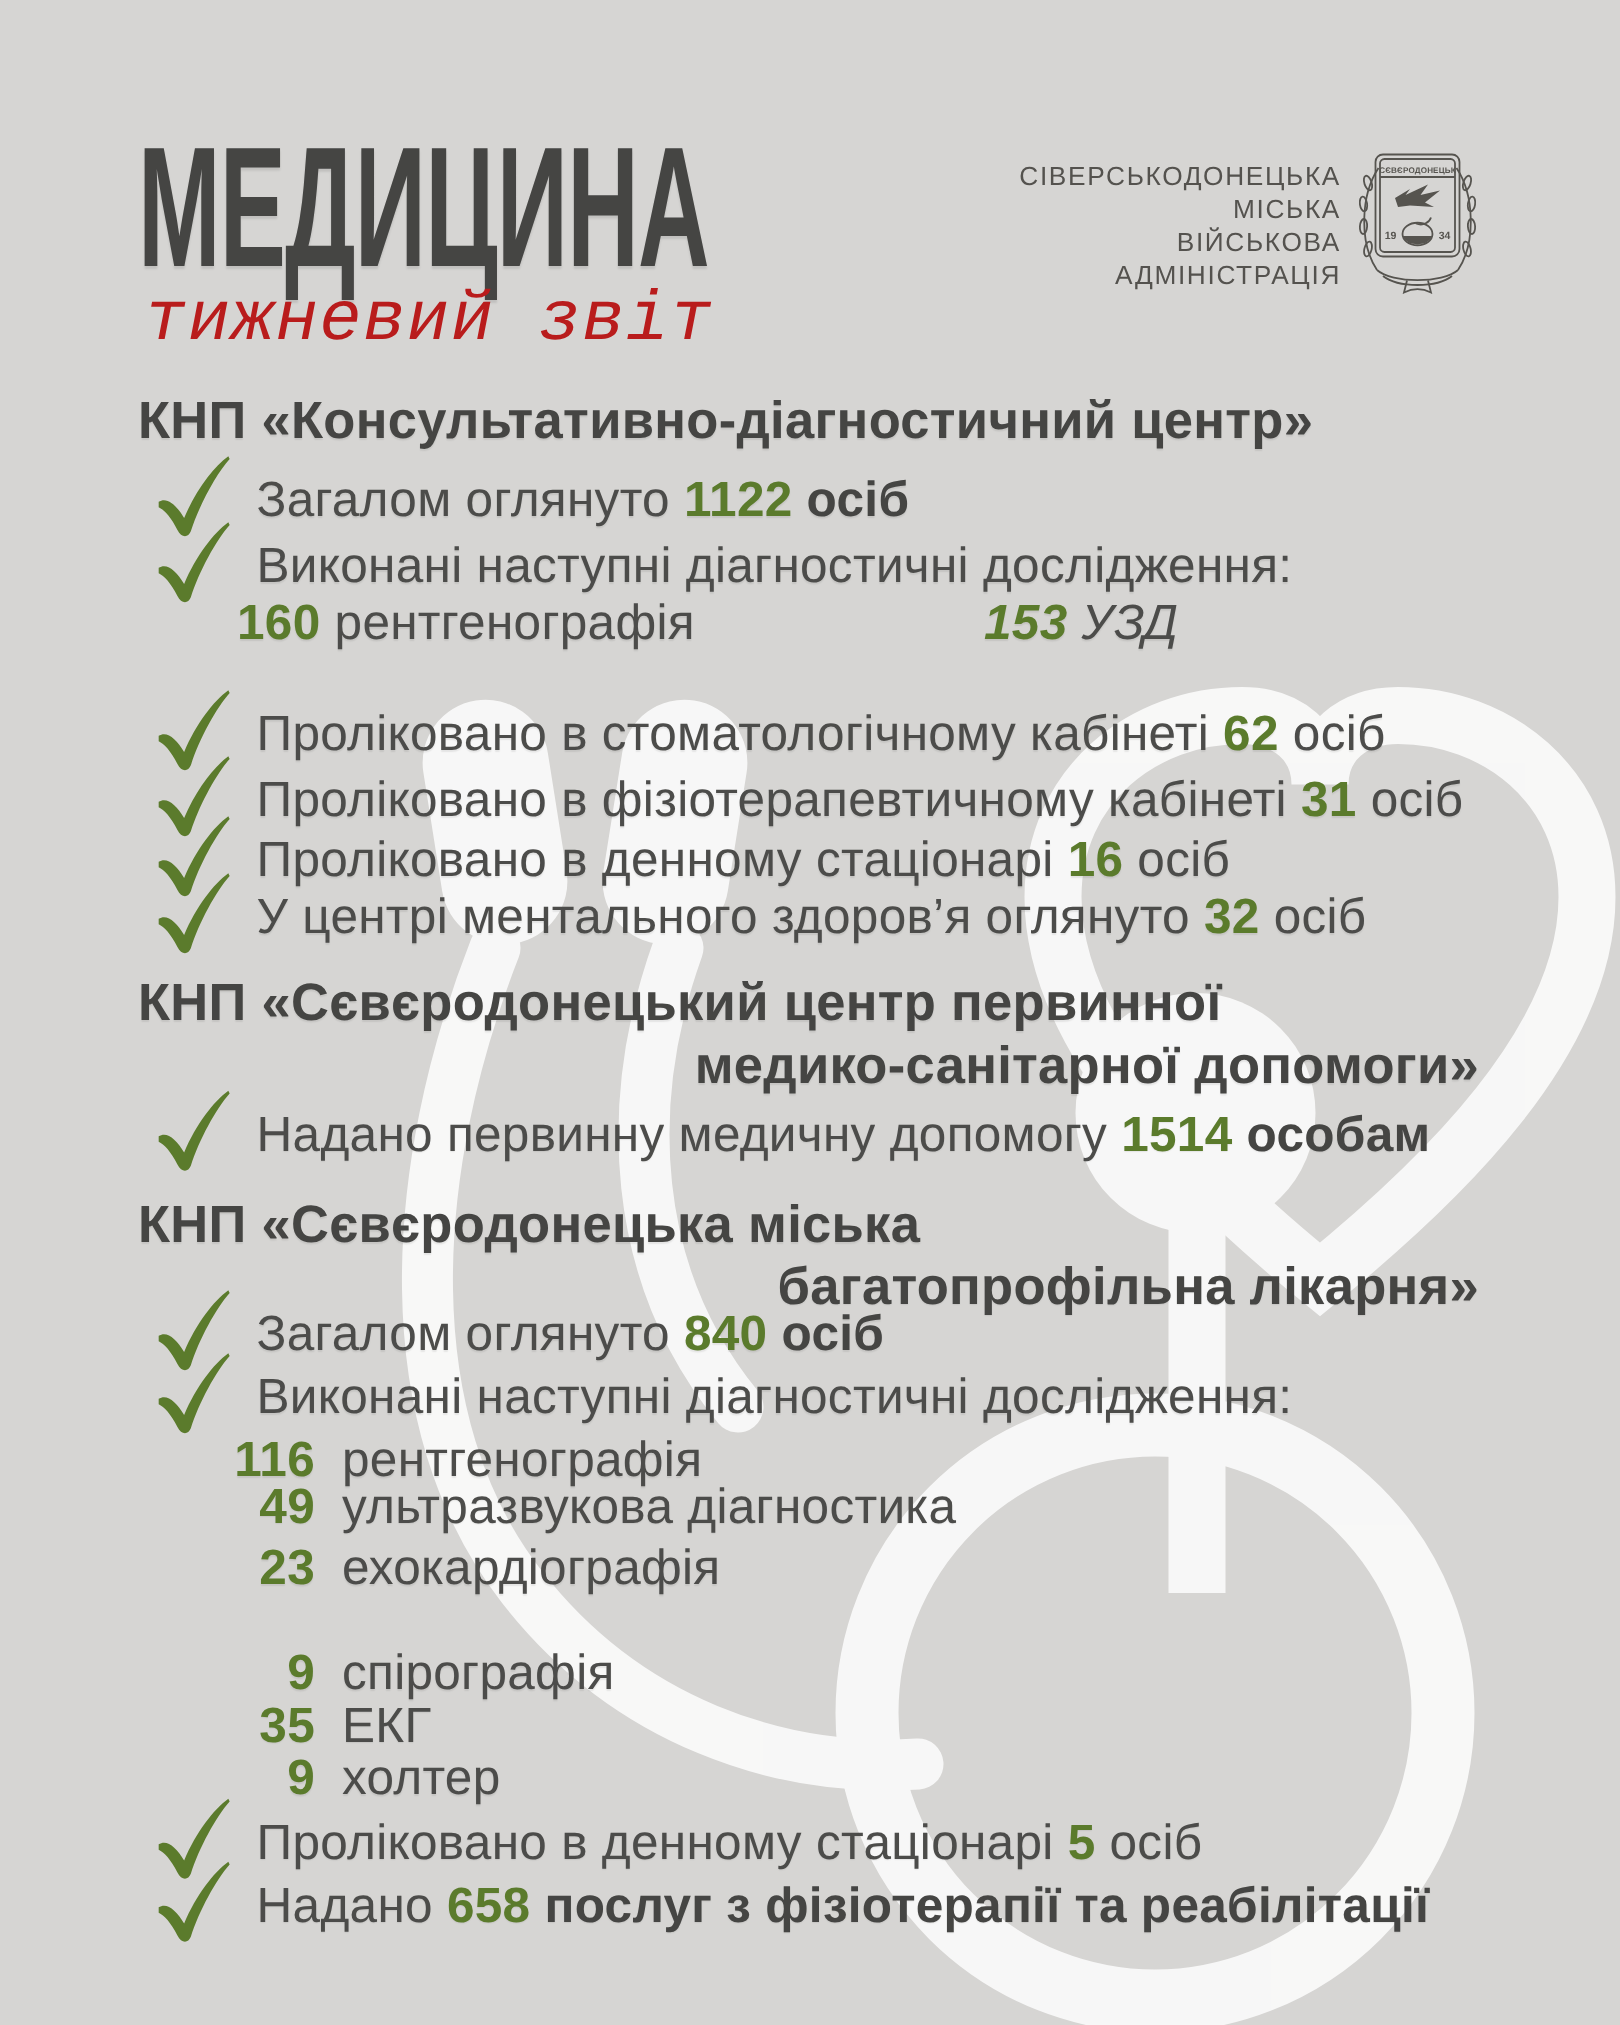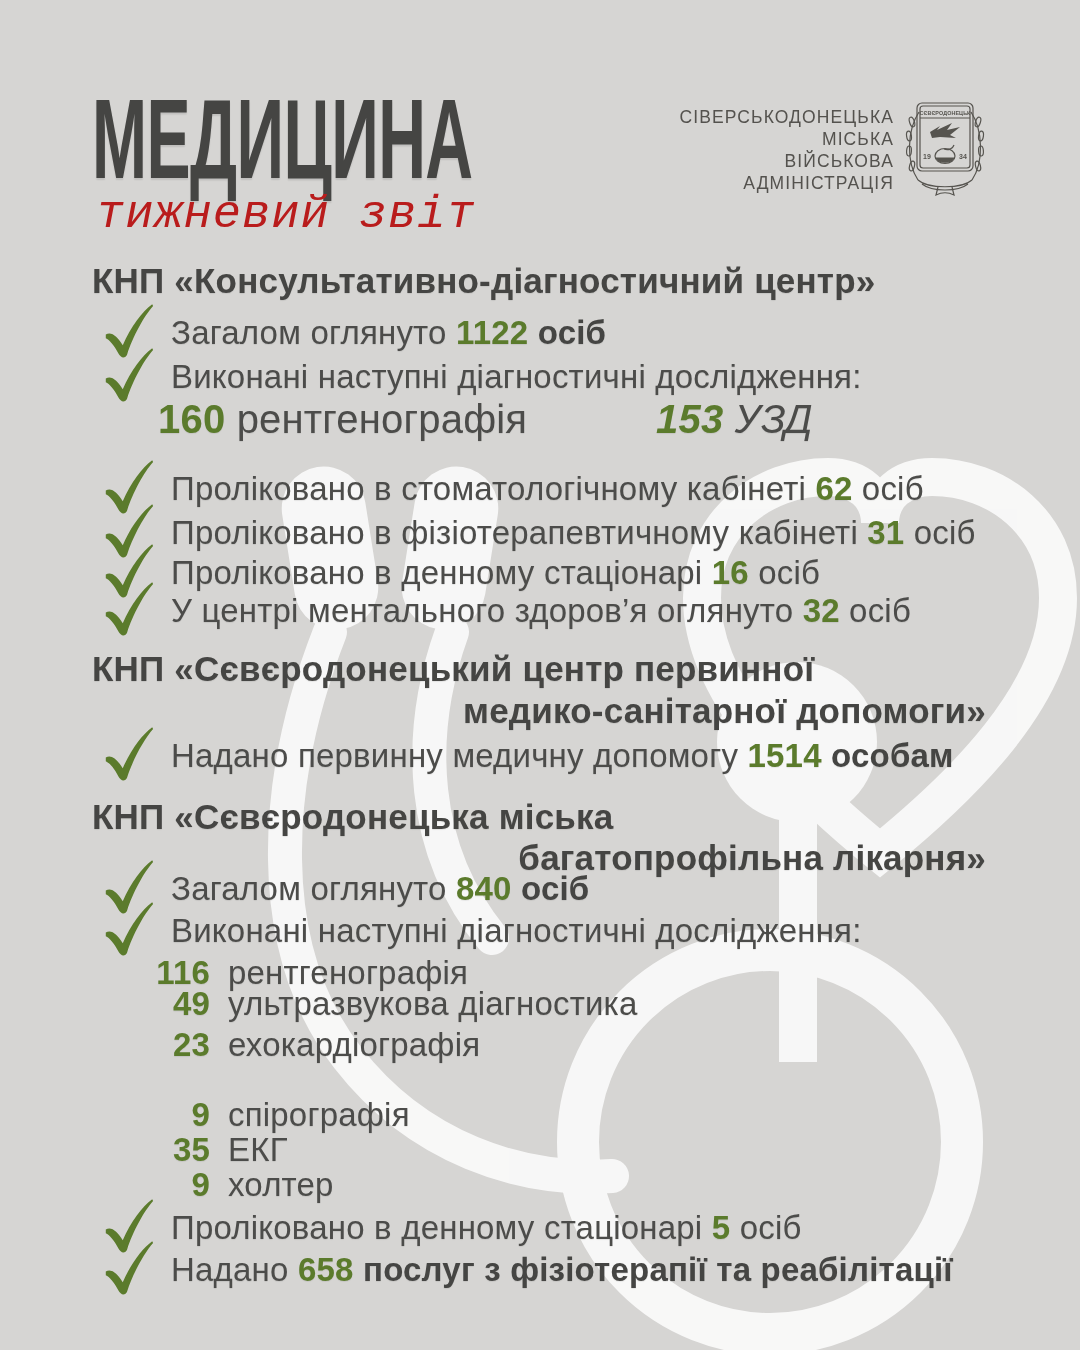--- a/index.html
+++ b/index.html
@@ -37,21 +37,21 @@
   .h1.right{width:894px;text-align:right;}
   .row{position:absolute;left:104px;display:flex;align-items:flex-start;}
   .chk{width:50px;height:56px;flex:none;margin-top:-9px;}
   .txt{
     margin:0 0 0 17px;font-size:33px;line-height:1.25;letter-spacing:.2px;
     color:#4c4c4a;text-shadow:0 1px 1px rgba(0,0,0,.08);white-space:nowrap;
   }
   .n{color:#5b7b2c;font-weight:bold;}
   .bold{font-weight:bold;color:#454543;}
   .subline{
-    position:absolute;left:158px;font-size:40px;line-height:1.25;
+    position:absolute;left:158px;font-size:33px;line-height:1.25;
     letter-spacing:.2px;text-shadow:0 1px 1px rgba(0,0,0,.08);white-space:nowrap;
   }
   .subline .g2{position:absolute;left:498px;top:0;font-style:italic;}
   .drow{
     position:absolute;left:118px;display:flex;font-size:33px;line-height:1.25;
     letter-spacing:.2px;text-shadow:0 1px 1px rgba(0,0,0,.08);white-space:nowrap;
   }
   .dnum{width:92px;text-align:right;color:#5b7b2c;font-weight:bold;}
   .dlabel{margin-left:18px;}
 </style>

